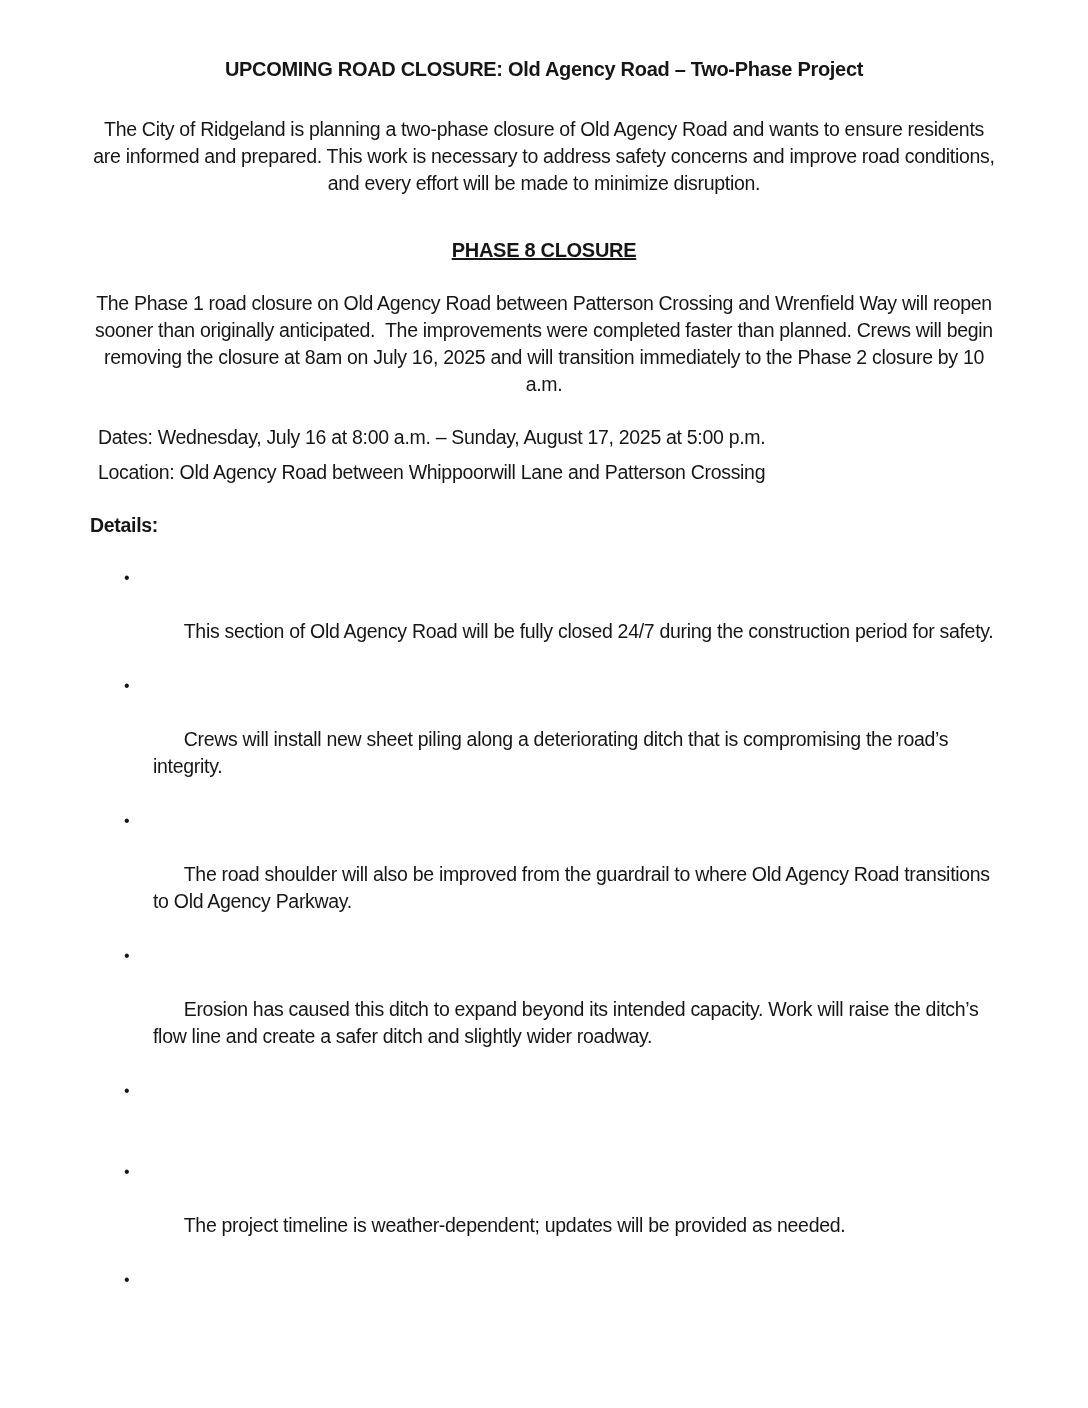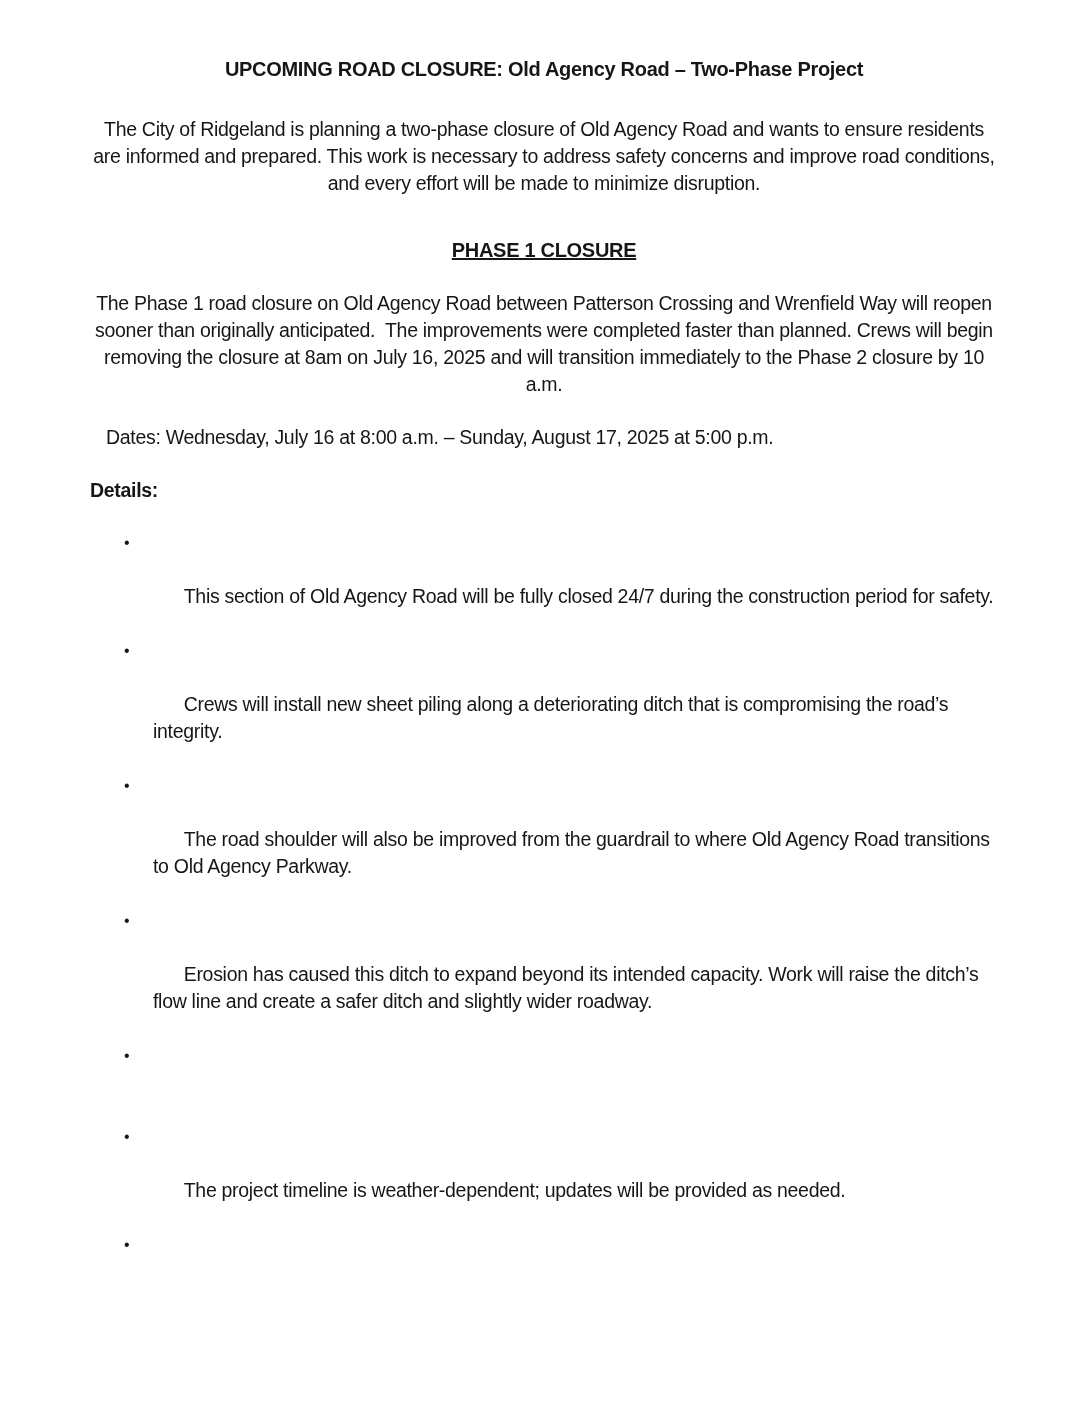--- a/index.html
+++ b/index.html
@@ -35,21 +35,21 @@
   }
   .section-heading {
     margin: 40px 0 26px 0;
     font-size: 20px;
     font-weight: bold;
     text-align: center;
     text-decoration: underline;
     line-height: 27px;
   }
   .line {
-    margin: 16px;
+    margin: 8px;
     white-space: pre-wrap;
   }
   .sub-heading {
     margin: 26px 0 4px 0;
     font-weight: bold;
   }
   ul.bullet-list {
     list-style: none;
     margin: 25px 0 0 0;
     padding: 0;
@@ -73,27 +73,28 @@
 </style>
 </head>
 <body>
 
 <div class="page">
 
   <h1 class="doc-title">UPCOMING ROAD CLOSURE: Old Agency Road – Two-Phase Project</h1>
 
   <p class="para">The City of Ridgeland is planning a two-phase closure of Old Agency Road and wants to ensure residents are informed and prepared. This work is necessary to address safety concerns and improve road conditions, and every effort will be made to minimize disruption.</p>
 
-  <h2 class="section-heading">PHASE 1 CLOSURE</h2>
+  <h2 class="section-heading">PHASE 8 CLOSURE</h2>
 
   <p class="para">The Phase 1 road closure on Old Agency Road between Patterson Crossing and Wrenfield Way will reopen sooner than originally anticipated.  The improvements were completed faster than planned. Crews will begin removing the closure at 8am on July 16, 2025 and will transition immediately to the Phase 2 closure by 10 a.m.</p>
 
 
   <div class="dates-block">
     <p class="line">Dates: Wednesday, July 16 at 8:00 a.m. – Sunday, August 17, 2025 at 5:00 p.m.</p>
+    <p class="line">Location: Old Agency Road between Whippoorwill Lane and Patterson Crossing</p>
   </div>
 
   <p class="sub-heading">Details:</p>
 
   <ul class="bullet-list">
     <li>
       <span class="bullet-dot">•</span>
       <span>This section of Old Agency Road will be fully closed 24/7 during the construction period for safety.</span>
     </li>
     <li>

